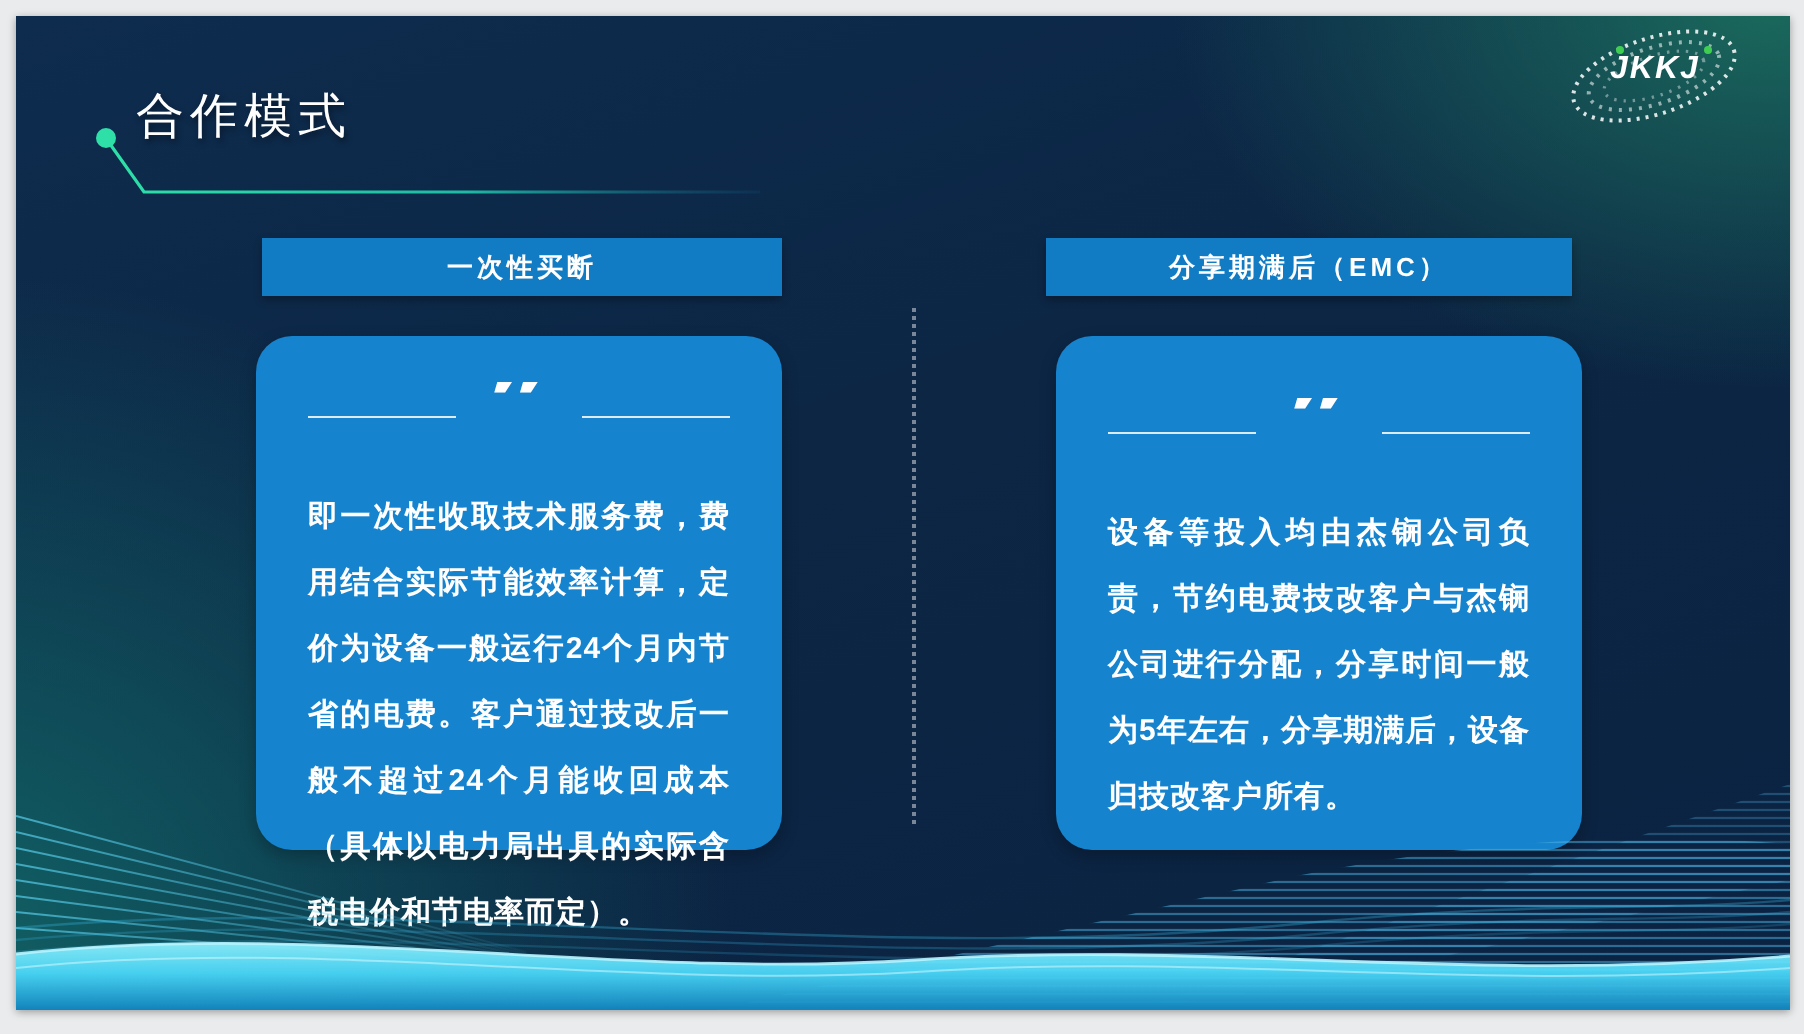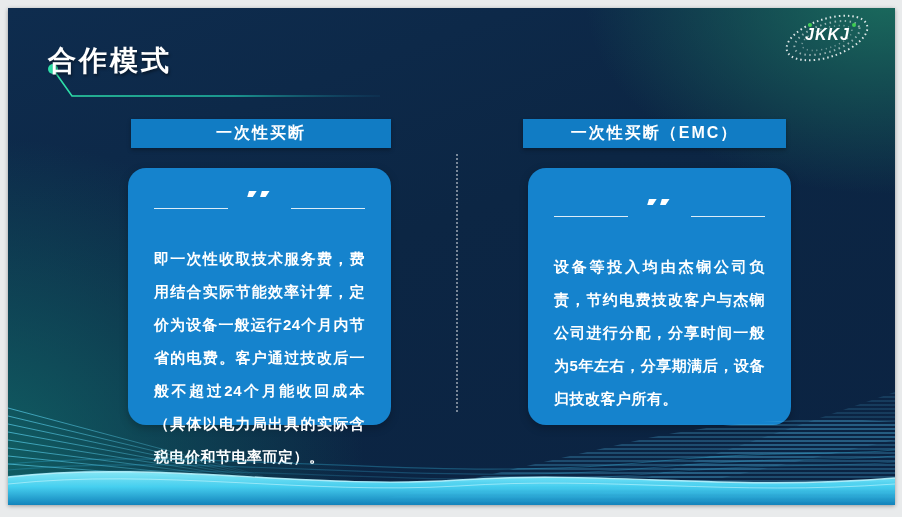--- a/index.html
+++ b/index.html
@@ -15,42 +15,42 @@
       radial-gradient(ellipse 430px 280px at 99% -2%, rgba(27,110,94,0.95), rgba(27,110,94,0) 70%),
       radial-gradient(ellipse 560px 470px at -4% 92%, rgba(17,100,102,0.95), rgba(17,100,102,0) 70%),
       linear-gradient(160deg,#0e2c4e 0%,#0c2644 45%,#0b2342 100%);
     box-shadow:0 1px 4px rgba(0,0,0,.35);
     overflow:hidden;
   }
 
   
   .title-block{position:absolute;left:36px;top:34px;width:360px;height:60px;}
   .page-title{
-    position:absolute;left:4px;top:0;
-    color:#ffffff;font-size:28px;font-weight:700;letter-spacing:3px;
+    position:absolute;left:24px;top:0;
+    color:#ffffff;font-size:24px;font-weight:400;letter-spacing:3px;
     text-shadow:1px 2px 3px rgba(0,0,0,.45);
   }
   .title-underline{position:absolute;left:0;top:14px;}
 
   
   .logo{position:absolute;right:16px;top:0;width:104px;height:62px;}
   .logo-swirl{position:absolute;left:0;top:0;}
   .logo-text{
     position:absolute;left:30px;top:18px;
     color:#ffffff;font-size:16px;font-weight:700;font-style:italic;letter-spacing:1px;
   }
   .logo-dot{position:absolute;width:4px;height:4px;border-radius:50%;background:#3fce52;}
   .logo-dot.d1{left:33px;top:15px;}
   .logo-dot.d2{left:77px;top:15px;}
 
   
   .card-header{
     position:absolute;height:29px;background:#117cc4;
     display:flex;align-items:center;justify-content:center;
-    color:#ffffff;font-size:16px;font-weight:700;letter-spacing:2px;
+    color:#ffffff;font-size:13px;font-weight:700;letter-spacing:2px;
     box-shadow:0 2px 4px rgba(0,0,0,.3);
   }
   .card-header.left{left:123px;top:111px;width:260px;}
   .card-header.right{left:515px;top:111px;width:263px;}
 
   .card{
     position:absolute;width:263px;height:257px;border-radius:18px;
     background:#1583cd;box-shadow:0 3px 8px rgba(0,0,0,.25);
     box-sizing:border-box;padding:18px 26px 0 26px;
   }
@@ -107,21 +107,21 @@
         <ellipse cx="52" cy="30" rx="34" ry="14" stroke-width="2" stroke-dasharray="1.5 3.5" opacity="0.55"></ellipse>
         <ellipse cx="52" cy="30" rx="26" ry="10" stroke-width="1.6" stroke-dasharray="1.2 3.5" opacity="0.4"></ellipse>
       </g>
     </svg>
     <div class="logo-text">JKKJ</div>
     <div class="logo-dot d1"></div>
     <div class="logo-dot d2"></div>
   </div>
 
   <div class="card-header left">一次性买断</div>
-  <div class="card-header right">一次性买断（EMC）</div>
+  <div class="card-header right">分享期满后（EMC）</div>
 
   <div class="divider"></div>
 
   <div class="card left">
     <div class="quote-row">
       <div class="quote-line"></div>
       <div class="quote-mark">”</div>
       <div class="quote-line"></div>
     </div>
     <div class="card-body">即一次性收取技术服务费，费用结合实际节能效率计算，定价为设备一般运行24个月内节省的电费。客户通过技改后一般不超过24个月能收回成本（具体以电力局出具的实际含税电价和节电率而定）。</div>

